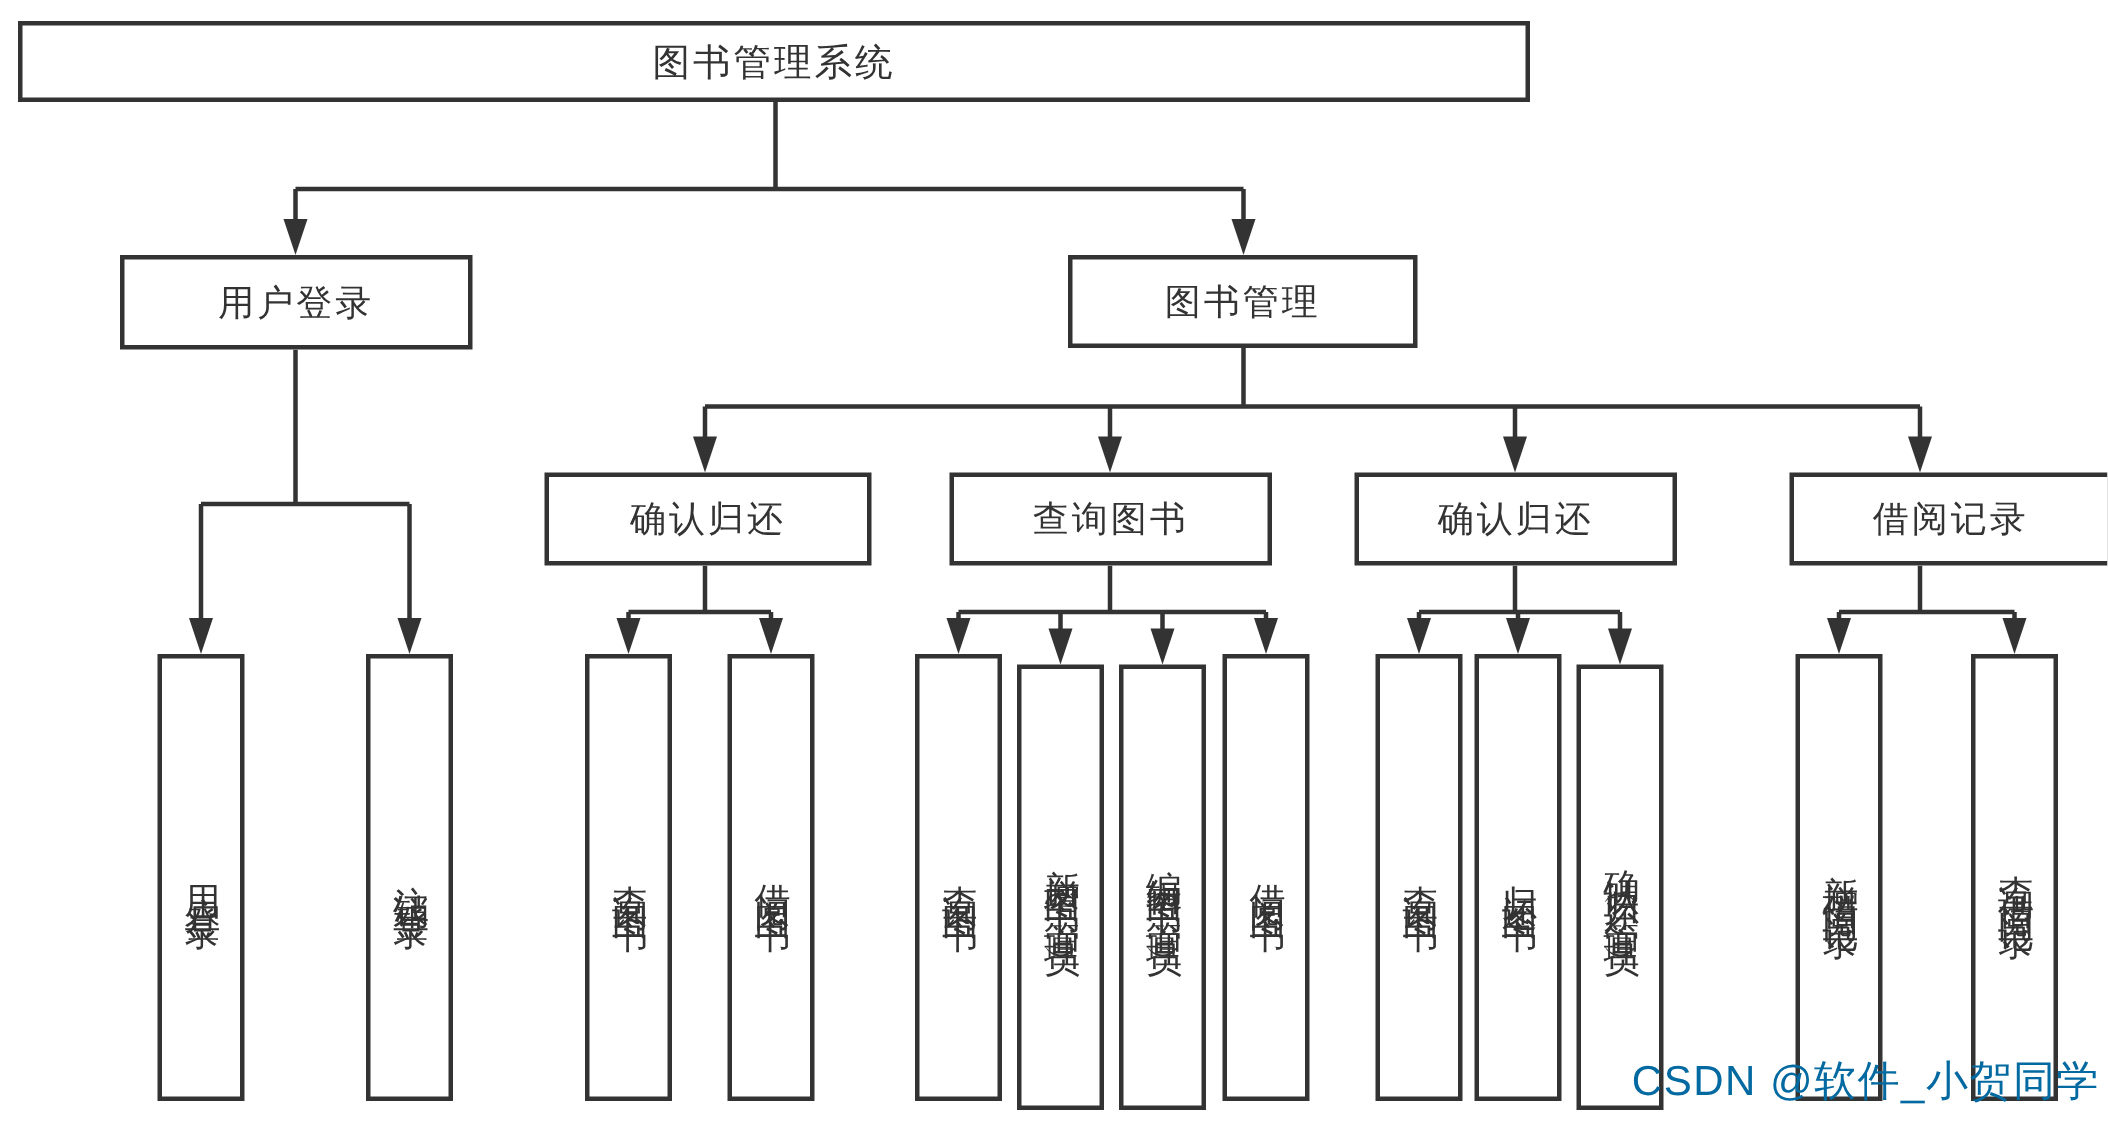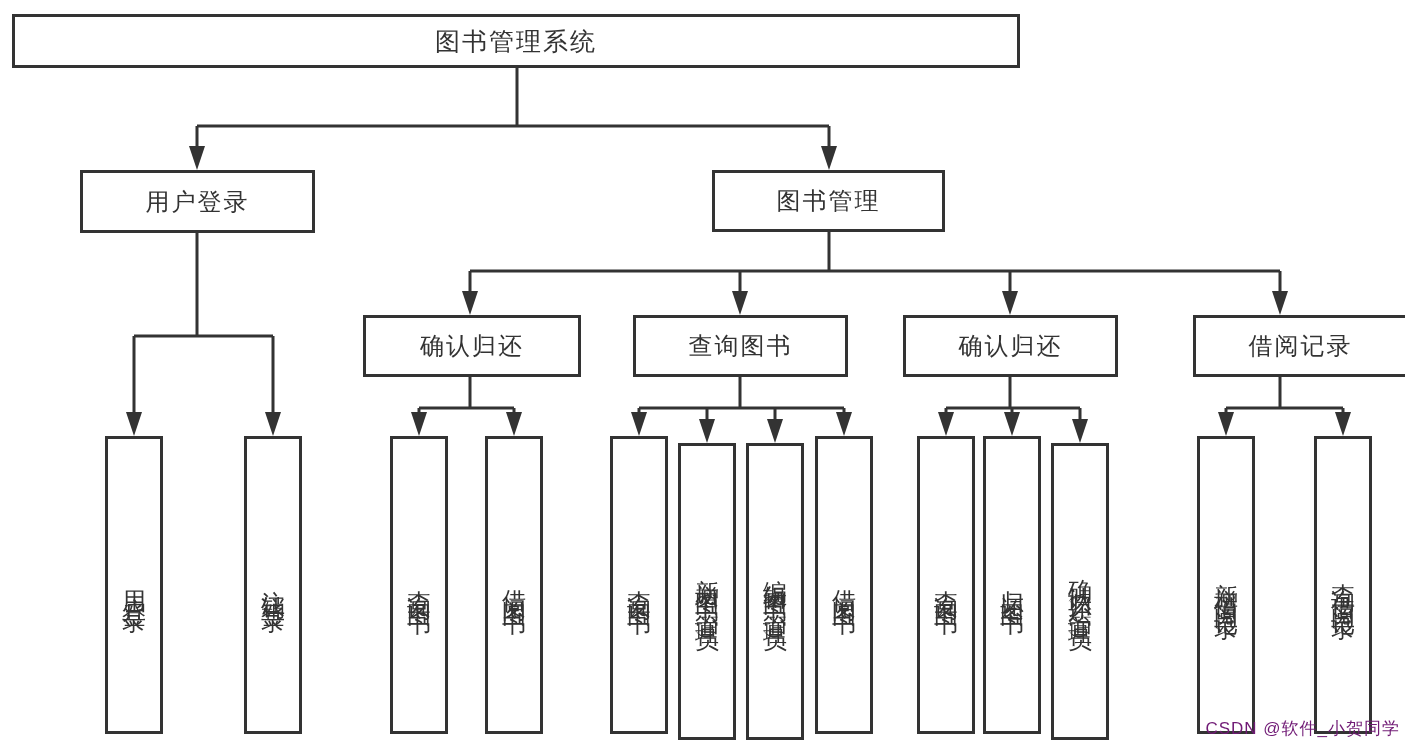--- a/index.html
+++ b/index.html
@@ -47,22 +47,22 @@
     text-orientation: mixed;
     font-size: 24px;
     letter-spacing: 7px;
     line-height: 1;
     white-space: nowrap;
   }
   .watermark {
     position: absolute;
     right: 5px;
     bottom: 7px;
-    font-size: 17px;
-    color: #701a75;
+    font-size: 28px;
+    color: #0369a1;
     letter-spacing: 1px;
     white-space: nowrap;
   }
 </style>
 </head>
 <body>
 
 <div class="canvas">
 
   <svg class="connector-svg" viewBox="0 0 1405 747" xmlns="http://www.w3.org/2000/svg">

